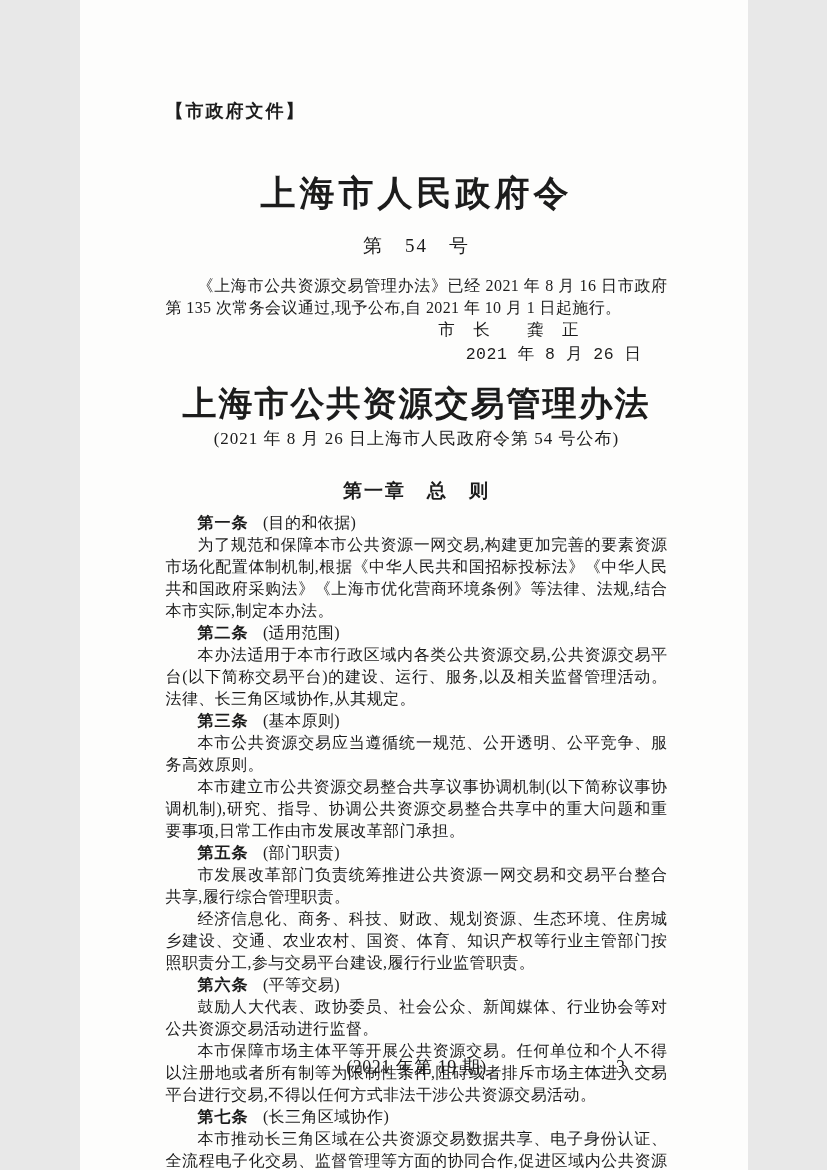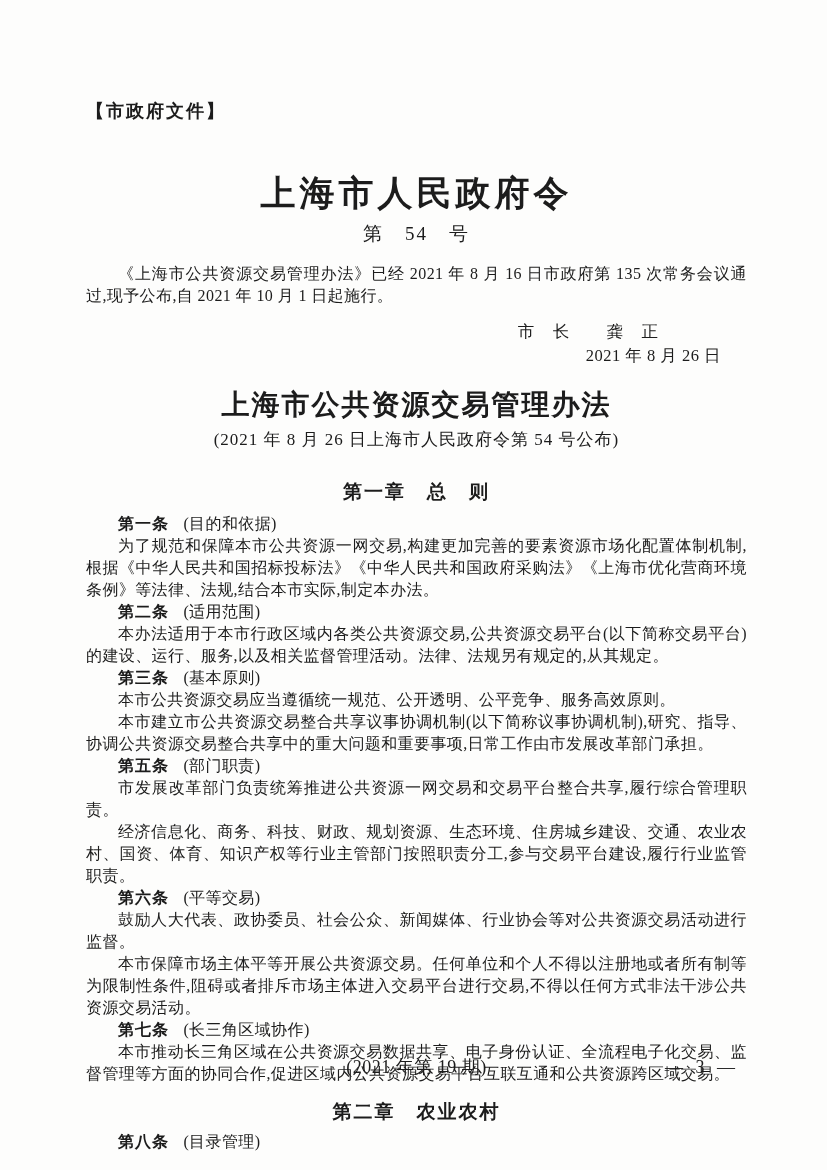--- a/index.html
+++ b/index.html
@@ -1,19 +1,19 @@
 <!DOCTYPE html>
 <html lang="zh"><head>
 <meta charset="utf-8">
 <style>
   * { margin: 0; padding: 0; box-sizing: border-box; }
   html, body { background: #e8e8e8; }
   .page {
     position: relative;
-    width: 827px;
+    width: 668px;
     height: 1170px;
     margin: 0 auto;
     background: #fdfdfc;
     color: #1c1c1c;
     font-family: "Liberation Serif", "DejaVu Serif", serif;
     overflow: hidden;
   }
   .content {
     padding: 0 80px 0 86px;
   }
@@ -29,44 +29,44 @@
   
   .decree-title {
     margin-top: 52px;
     text-align: center;
     font-weight: bold;
     font-size: 35px;
     letter-spacing: 4px;
     line-height: 40px;
   }
   .decree-number {
-    margin-top: 7px;
+    margin-top: 19px;
     text-align: center;
     font-size: 19px;
     letter-spacing: 2px;
     line-height: 26px;
   }
   .body-para {
     font-size: 16px;
     line-height: 22px;
     letter-spacing: 0.4px;
     text-align: justify;
     text-indent: 2em;
   }
   .intro { margin-top: 16px; }
-  .signature { margin-top: 13px; font-size: 16.5px; line-height: 24px; }
+  .signature { font-size: 16.5px; line-height: 24px; font-family: Liberation Mono, monospace; }
   .sig-line { text-align: right; padding-right: 88px; letter-spacing: 1px; }
   .sig-role { margin-right: 2.2em; }
   .sig-date { text-align: right; padding-right: 26px; letter-spacing: 0.5px; }
   
   .reg-title {
     margin-top: 19px;
     text-align: center;
     font-weight: bold;
-    font-size: 28px;
+    font-size: 34px;
     letter-spacing: 2px;
     line-height: 36px;
   }
   .reg-subtitle {
     margin-top: 5px;
     text-align: center;
     font-size: 17px;
     letter-spacing: 1px;
     line-height: 24px;
     font-weight: normal;
@@ -143,21 +143,21 @@
     <h2 class="chapter-heading chapter-1">第一章　总　则</h2>
 
     <p class="article-head">
       <span class="article-label">第一条</span><span class="article-caption">(目的和依据)</span>
     </p>
     <p class="body-para">为了规范和保障本市公共资源一网交易,构建更加完善的要素资源市场化配置体制机制,根据《中华人民共和国招标投标法》《中华人民共和国政府采购法》《上海市优化营商环境条例》等法律、法规,结合本市实际,制定本办法。</p>
 
     <p class="article-head">
       <span class="article-label">第二条</span><span class="article-caption">(适用范围)</span>
     </p>
-    <p class="body-para">本办法适用于本市行政区域内各类公共资源交易,公共资源交易平台(以下简称交易平台)的建设、运行、服务,以及相关监督管理活动。法律、法规另有规定的,从其规定。</p>
+    <p class="body-para">本办法适用于本市行政区域内各类公共资源交易,公共资源交易平台(以下简称交易平台)的建设、运行、服务,以及相关监督管理活动。法律、长三角区域协作,从其规定。</p>
 
     <p class="article-head">
       <span class="article-label">第三条</span><span class="article-caption">(基本原则)</span>
     </p>
     <p class="body-para">本市公共资源交易应当遵循统一规范、公开透明、公平竞争、服务高效原则。</p>
 
     <p class="body-para">本市建立市公共资源交易整合共享议事协调机制(以下简称议事协调机制),研究、指导、协调公共资源交易整合共享中的重大问题和重要事项,日常工作由市发展改革部门承担。</p>
 
     <p class="article-head">
       <span class="article-label">第五条</span><span class="article-caption">(部门职责)</span>

